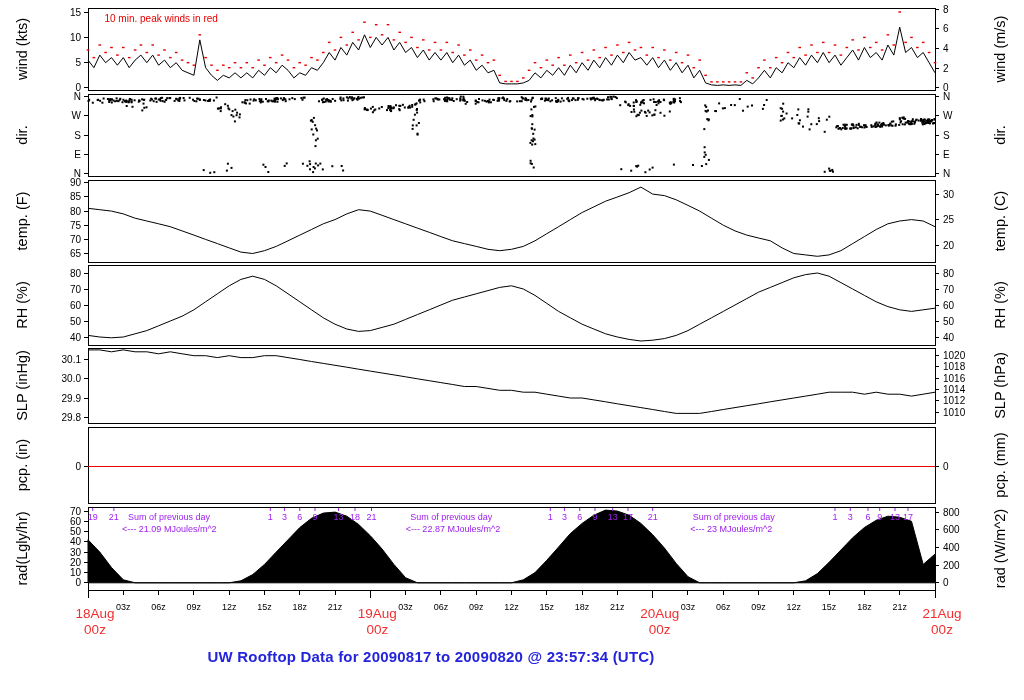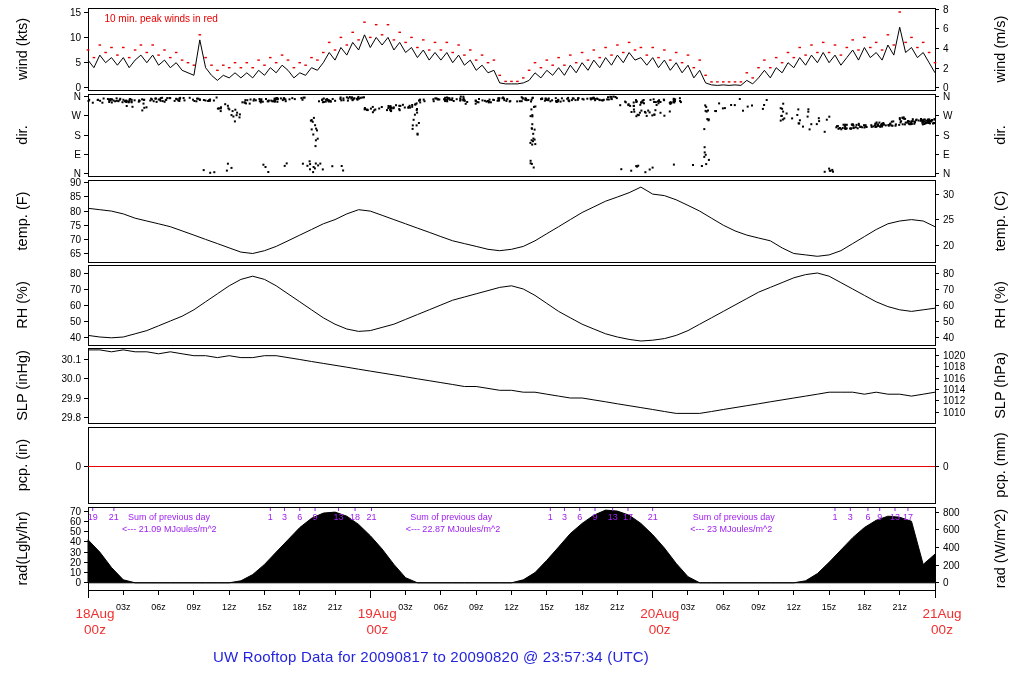--- a/index.html
+++ b/index.html
@@ -1,20 +1,20 @@
 <!DOCTYPE html>
 <html><head>
 <meta charset="utf-8">
 <style>
   html,body{margin:0;padding:0;background:#fff;}
   .fig{position:relative;width:1024px;height:700px;background:#fff;overflow:hidden;
        font-family:"Liberation Sans","DejaVu Sans",sans-serif;}
   .fig svg{position:absolute;left:0;top:0;}
   .fig-title{position:absolute;left:0;top:648px;width:862px;text-align:center;
-       font-size:15px;letter-spacing:0.2px;}
+       font-size:15px;letter-spacing:0.2px;font-weight:bold;}
 </style>
 </head>
 <body>
 
 <div class="fig">
   <svg id="chart" width="1024" height="700" viewBox="0 0 1024 700">
       <g>
         <rect x="88" y="8" width="847" height="82" fill="#fff" stroke="#000000" stroke-width="1" shape-rendering="crispEdges"></rect>
         <line x1="84" y1="87.97530864197532" x2="88" y2="87.97530864197532" stroke="#000000" shape-rendering="crispEdges"></line>
         <text x="81" y="91.47530864197532" text-anchor="end" font-size="10" fill="#000000">0</text>

